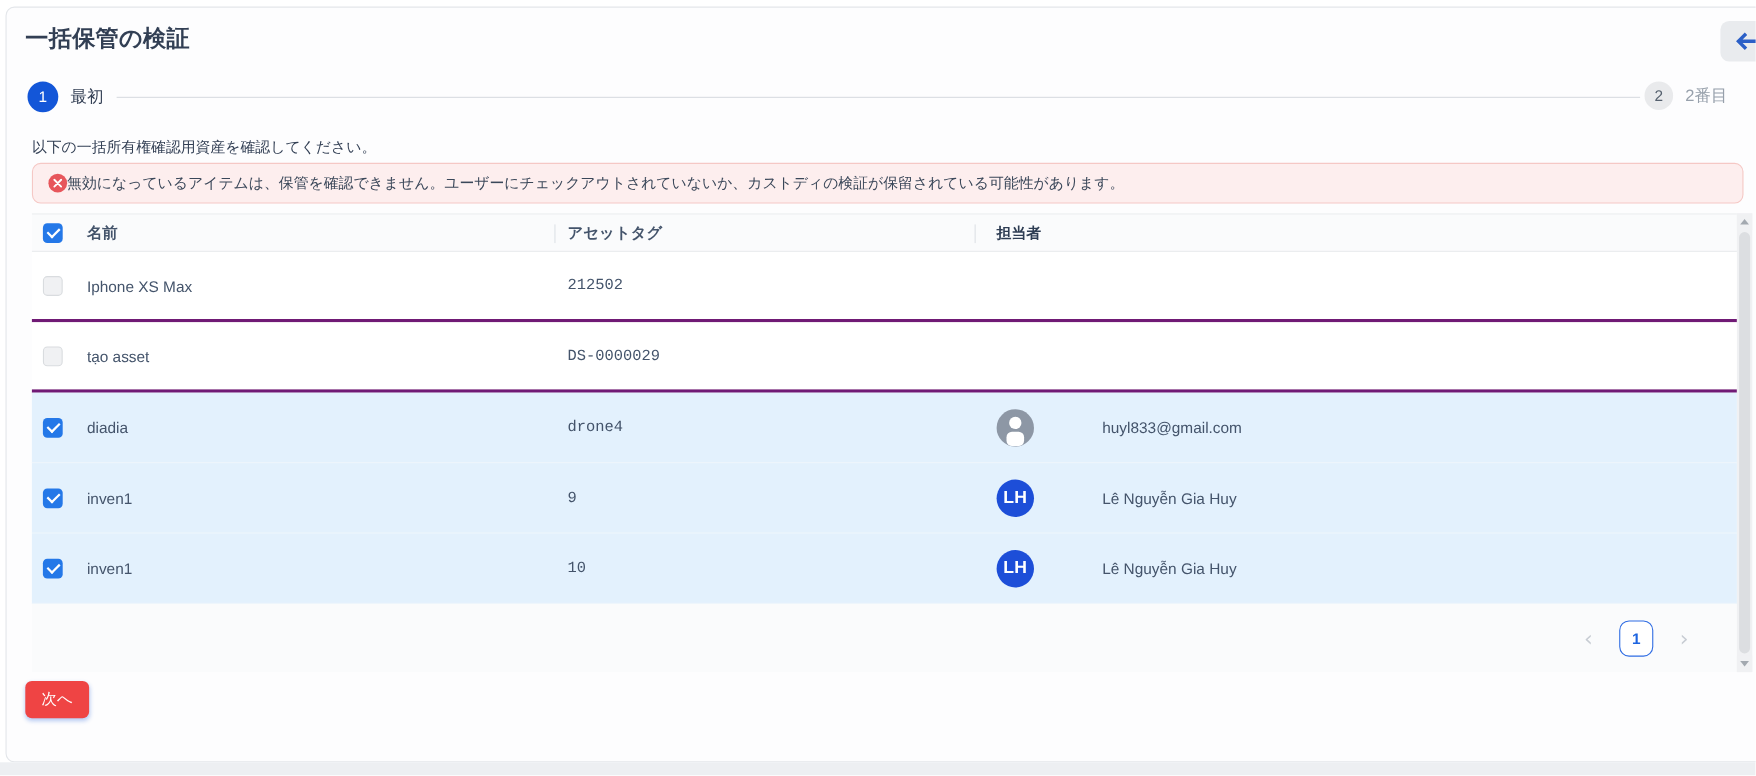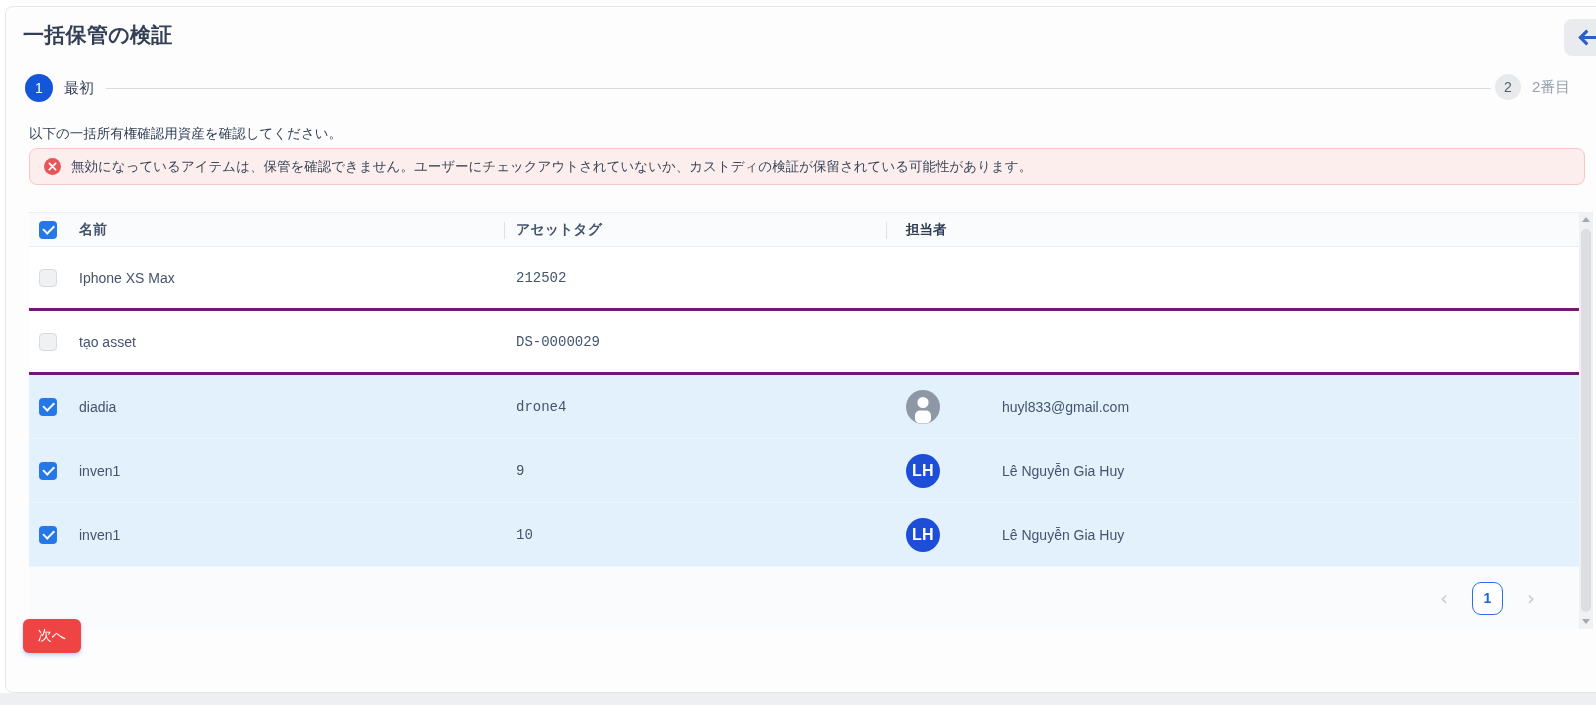--- a/index.html
+++ b/index.html
@@ -29,27 +29,27 @@
   .step-2 .step-circle { width:26px; height:26px; background:#e9eaec; color:#55606e; }
   .step-1 .step-label { font-size:15px; color:#333f54; }
   .step-2 .step-label { font-size:15px; color:#97a0ab; white-space:nowrap; }
   .connector { position:absolute; left:100px; top:14px; width:1385px; height:1px; background:#d9dce1; }
 
   .instruction { position:absolute; left:23px; top:118px; font-size:13.5px; color:#323f54; }
 
   
   .alert { position:absolute; left:23px; top:141px; width:1556px; height:37px;
     background:#fdeeee; border:1px solid #f5c8c5; border-radius:8px;
-    display:flex; align-items:center; padding-left:14px; gap:10px; }
+    display:flex; align-items:center; padding-left:14px; }
   .alert-icon { width:17px; height:17px; border-radius:50%; background:#e7565b; flex:none;
     display:flex; align-items:center; justify-content:center; }
   .alert-text { font-size:13.5px; color:#3a4759; }
 
   
-  .table-wrap { position:absolute; left:23px; top:205px; width:1564px; height:417px; }
+  .table-wrap { position:absolute; left:23px; top:187px; width:1564px; height:417px; }
   .table-content { position:absolute; left:0; top:0; width:1550px; height:417px; }
 
   .thead { height:35px; background:#fafbfc; border-top:1px solid #eceef0;
     border-bottom:1px solid #e9ebee; display:flex; align-items:center; padding-left:10px;
     position:relative; }
   .th { font-size:13.5px; font-weight:600; color:#2e3d53; }
   .col-sep { position:absolute; top:9px; width:1px; height:17px; background:#dde1e6; }
   .sep-1 { left:475px; } .sep-2 { left:857px; }
 
   .trow { height:64px; display:flex; align-items:center; padding-left:10px;

